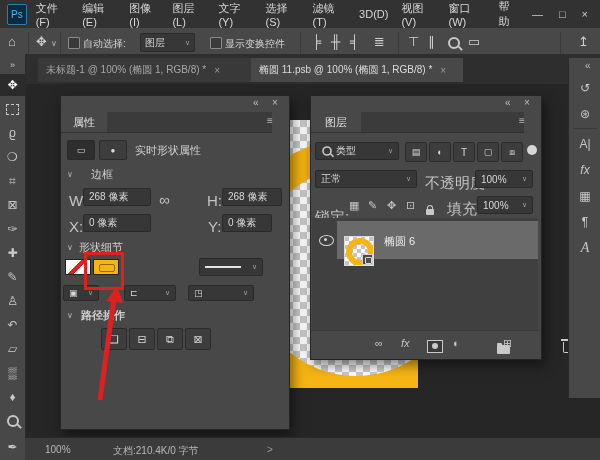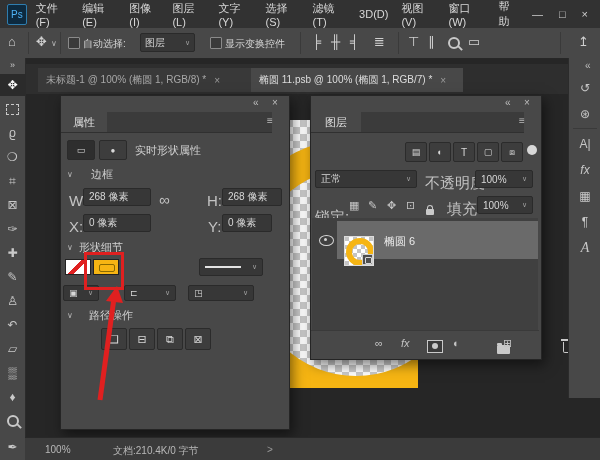--- a/index.html
+++ b/index.html
@@ -13,21 +13,21 @@
   .menuitem{color:#d8d8d8;font-size:11px;margin-right:13px;}
   .wincontrols{margin-left:auto;display:flex;align-items:center;gap:16px;padding-right:12px;color:#cfcfcf;font-size:11px;}
   
   .optionsbar{left:0;top:28px;width:600px;height:30px;background:#484848;border-bottom:1px solid #272727;}
   .obicon{color:#d0d0d0;font-size:13px;top:6px;}
   .sepv{width:1px;height:22px;background:#3a3a3a;top:4px;}
   .chk{width:10px;height:10px;background:#3a3a3a;border:1px solid #8a8a8a;border-radius:1px;top:9px;}
   .dd{background:#373737;border:1px solid #2a2a2a;border-radius:2px;color:#d6d6d6;font-size:10px;display:flex;align-items:center;padding:0 4px;box-sizing:border-box;}
   .cv{margin-left:auto;font-size:7px;color:#9f9f9f;padding-left:3px;}
   
-  .tabbar{left:25px;top:64px;width:575px;height:30px;background:#2e2e2e;}
+  .tabbar{left:25px;top:54px;width:575px;height:30px;background:#2e2e2e;}
   .tab{top:4px;height:24px;display:flex;align-items:center;padding:0 8px;font-size:10px;box-sizing:border-box;}
   .tabclose{margin-left:8px;font-size:10px;color:#9a9a9a;}
   
   .toolcol{left:0;top:58px;width:25px;height:402px;background:#484848;border-right:1px solid #2b2b2b;z-index:6;}
   .tool{left:0;width:25px;height:22px;display:flex;align-items:center;justify-content:center;color:#c9c9c9;font-size:12px;}
   .tool.sel{background:#2b2b2b;color:#ffffff;}
   .marq{width:11px;height:9px;border:1px dashed #c9c9c9;}
   .mag{width:8px;height:8px;border:2px solid #c9c9c9;border-radius:50%;position:relative;}
   .mag::after{content:"";position:absolute;width:6px;height:2px;background:#c9c9c9;right:-5px;bottom:-2px;transform:rotate(45deg);}
   
@@ -122,21 +122,21 @@
     <div class="abs sepv" style="left:560px;"></div>
     <span class="abs obicon" style="left:578px;">↥</span>
   </div>
 
   <div class="abs tabbar">
     <div class="abs tab" style="left:13px;width:213px;background:#393939;color:#a8a8a8;">
       <span>未标题-1 @ 100% (椭圆 1, RGB/8) *</span>
       <span class="tabclose">×</span>
     </div>
     <div class="abs tab" style="left:226px;width:212px;background:#484848;color:#dedede;">
-      <span>椭圆 11.psb @ 100% (椭圆 1, RGB/7) *</span>
+      <span>椭圆 11.psb @ 100% (椭圆 1, RGB/8) *</span>
       <span class="tabclose">×</span>
     </div>
   </div>
 
   <div class="abs toolcol">
     <div class="abs tool" style="top:0px;height:14px;font-size:9px;">»</div>
     <div class="abs tool sel" style="top:16px;">✥</div>
     <div class="abs tool" style="top:40px;">
         <div class="marq"></div>
       </div>
@@ -207,36 +207,41 @@
     <div class="abs fld" style="left:63px;top:189px;width:52px;height:16px;">
       <span style="font-size:9px;">⊏</span>
         <span class="cv">∨</span>
     </div>
     <div class="abs fld" style="left:127px;top:189px;width:66px;height:16px;">
       <span style="font-size:9px;">◳</span>
         <span class="cv">∨</span>
     </div>
 
     <span class="abs chev" style="left:6px;top:215px;">∨</span>
-    <span class="abs slabel" style="left:28px;top:212px;">路径操作</span>
+    <span class="abs slabel" style="left:20px;top:212px;font-weight:bold;">路径操作</span>
     <div class="abs btn" style="left:40px;top:232px;width:24px;height:20px;font-size:11px;">❏</div>
     <div class="abs btn" style="left:68px;top:232px;width:24px;height:20px;font-size:11px;">⊟</div>
     <div class="abs btn" style="left:96px;top:232px;width:24px;height:20px;font-size:11px;">⧉</div>
     <div class="abs btn" style="left:124px;top:232px;width:24px;height:20px;font-size:11px;">⊠</div>
   </div>
 
   <div class="abs panel" style="left:310px;top:95px;width:230px;height:263px;">
     <span class="abs pctl" style="left:194px;">«</span>
     <span class="abs pctl" style="left:213px;">×</span>
     <div class="abs ptabrow">
       <div class="abs ptab" style="left:0;width:50px;">图层</div>
       <span class="abs pctl" style="left:208px;top:3px;">≡</span>
     </div>
 
     
+    <div class="abs fld" style="left:4px;top:46px;width:84px;">
+      <div class="mag" style="transform:scale(.8);margin-right:3px;"></div>
+      <span>类型</span>
+        <span class="cv">∨</span>
+    </div>
     <div class="abs btn" style="left:94px;top:46px;width:20px;height:18px;font-size:9px;">▤</div>
     <div class="abs btn" style="left:118px;top:46px;width:20px;height:18px;font-size:9px;">◐</div>
     <div class="abs btn" style="left:142px;top:46px;width:20px;height:18px;font-size:10px;">T</div>
     <div class="abs btn" style="left:166px;top:46px;width:20px;height:18px;font-size:9px;">▢</div>
     <div class="abs btn" style="left:190px;top:46px;width:20px;height:18px;font-size:9px;">⧈</div>
     <div class="abs" style="left:216px;top:49px;width:10px;height:10px;border-radius:50%;background:#d8d8d8;"></div>
 
     
     <div class="abs fld" style="left:4px;top:74px;width:102px;">
       <span>正常</span>

